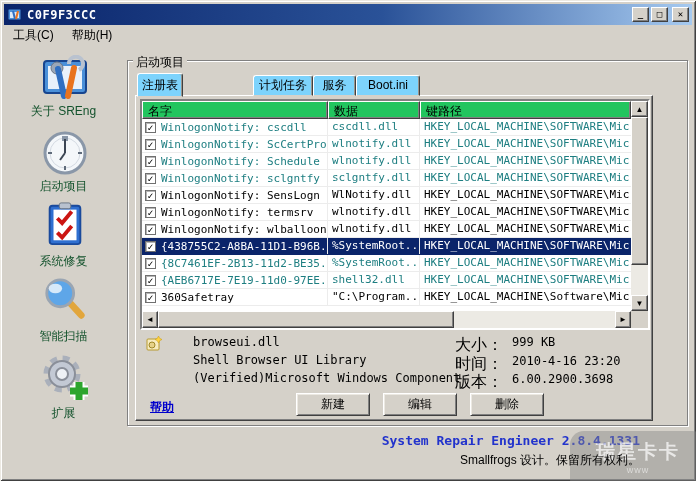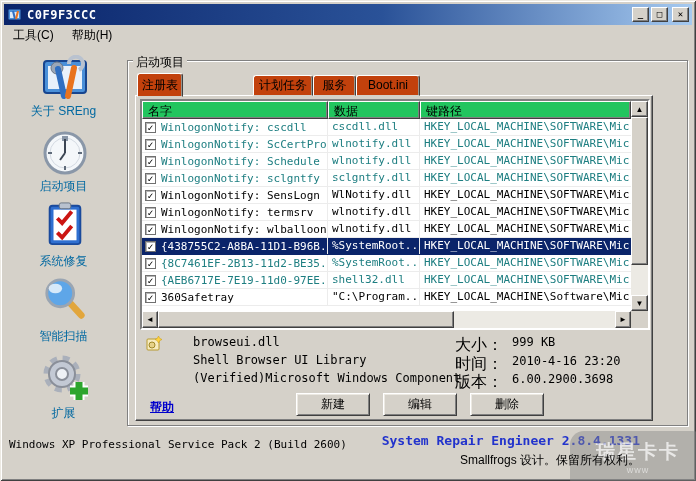--- a/index.html
+++ b/index.html
@@ -18,29 +18,29 @@
     box-shadow: inset -1px -1px 0 #808080; font-size:9px; line-height:12px; text-align:center; font-weight:bold;
     color:#000; margin-left:2px; font-family:"DejaVu Sans Mono",monospace; cursor:default; }
   .win-btn.close { margin-left:4px; }
 
   
   .menubar { position:absolute; left:4px; top:26px; right:4px; height:19px; display:flex; align-items:center; font-size:12px; }
   .menu-item { padding:2px 9px; }
 
   
   .side-icon { position:absolute; }
-  .side-label { position:absolute; width:127px; text-align:center; font-size:12px; color:#0369a1; }
+  .side-label { position:absolute; width:127px; text-align:center; font-size:12px; color:#14532d; }
 
   
   .groupbox { position:absolute; left:127px; top:60px; width:561px; height:366px;
     border:1px solid #808080; box-shadow: inset 1px 1px 0 #fff, 1px 1px 0 #fff; }
   .groupbox-label { position:absolute; left:133px; top:54px; background:#d5d1c9; padding:0 3px; font-size:12px; z-index:2; }
 
   
-  .tab { position:absolute; top:75px; height:21px; background:#c2410c; z-index:3;
+  .tab { position:absolute; top:75px; height:21px; background:#7dd3fc; z-index:3;
     border:1px solid; border-color:#fff #404040 #d5d1c9 #fff; border-radius:3px 3px 0 0;
     font-size:12px; text-align:center; line-height:19px; box-shadow: inset -1px 0 0 #9a958d; }
   .tab.active { top:73px; height:24px; z-index:6; line-height:22px; }
   .tab-pane { position:absolute; left:135px; top:95px; width:518px; height:326px; background:#d5d1c9; z-index:1;
     border:1px solid; border-color:#fff #404040 #404040 #fff; box-shadow: inset -1px -1px 0 #808080; }
 
   
   .listview { position:absolute; left:140px; top:99px; width:510px; height:231px; background:#fff; z-index:4;
     border:2px solid; border-color:#808080 #fff #fff #808080; box-shadow: inset 1px 1px 0 #404040; }
   .lv-header { position:absolute; left:0; top:0; right:17px; height:18px; display:flex; }
@@ -297,21 +297,20 @@
   <div class="d-label" style="left:455px; top:354px;">时间：</div>
   <div class="d-text" style="left:512px; top:354px;">2010-4-16 23:20</div>
   <div class="d-label" style="left:455px; top:372px;">版本：</div>
   <div class="d-text" style="left:512px; top:372px;">6.00.2900.3698</div>
 
   <a class="help-link">帮助</a>
   <div class="btn" style="left:296px;">新建</div>
   <div class="btn" style="left:383px;">编辑</div>
   <div class="btn" style="left:470px;text-align:center;">删除</div>
 
-  <div class="status-left">Windows XP Professional Service Pack 2 (Build 2600)</div>
   <div class="brand">System Repair Engineer 2.8.4.1331</div>
   <div class="credit">Smallfrogs 设计。保留所有权利。</div>
   <div class="watermark">
     <div class="wm1">瑞星卡卡</div>
     <div class="wm2">www</div>
   </div>
 
 </div>
 
 </body></html>

